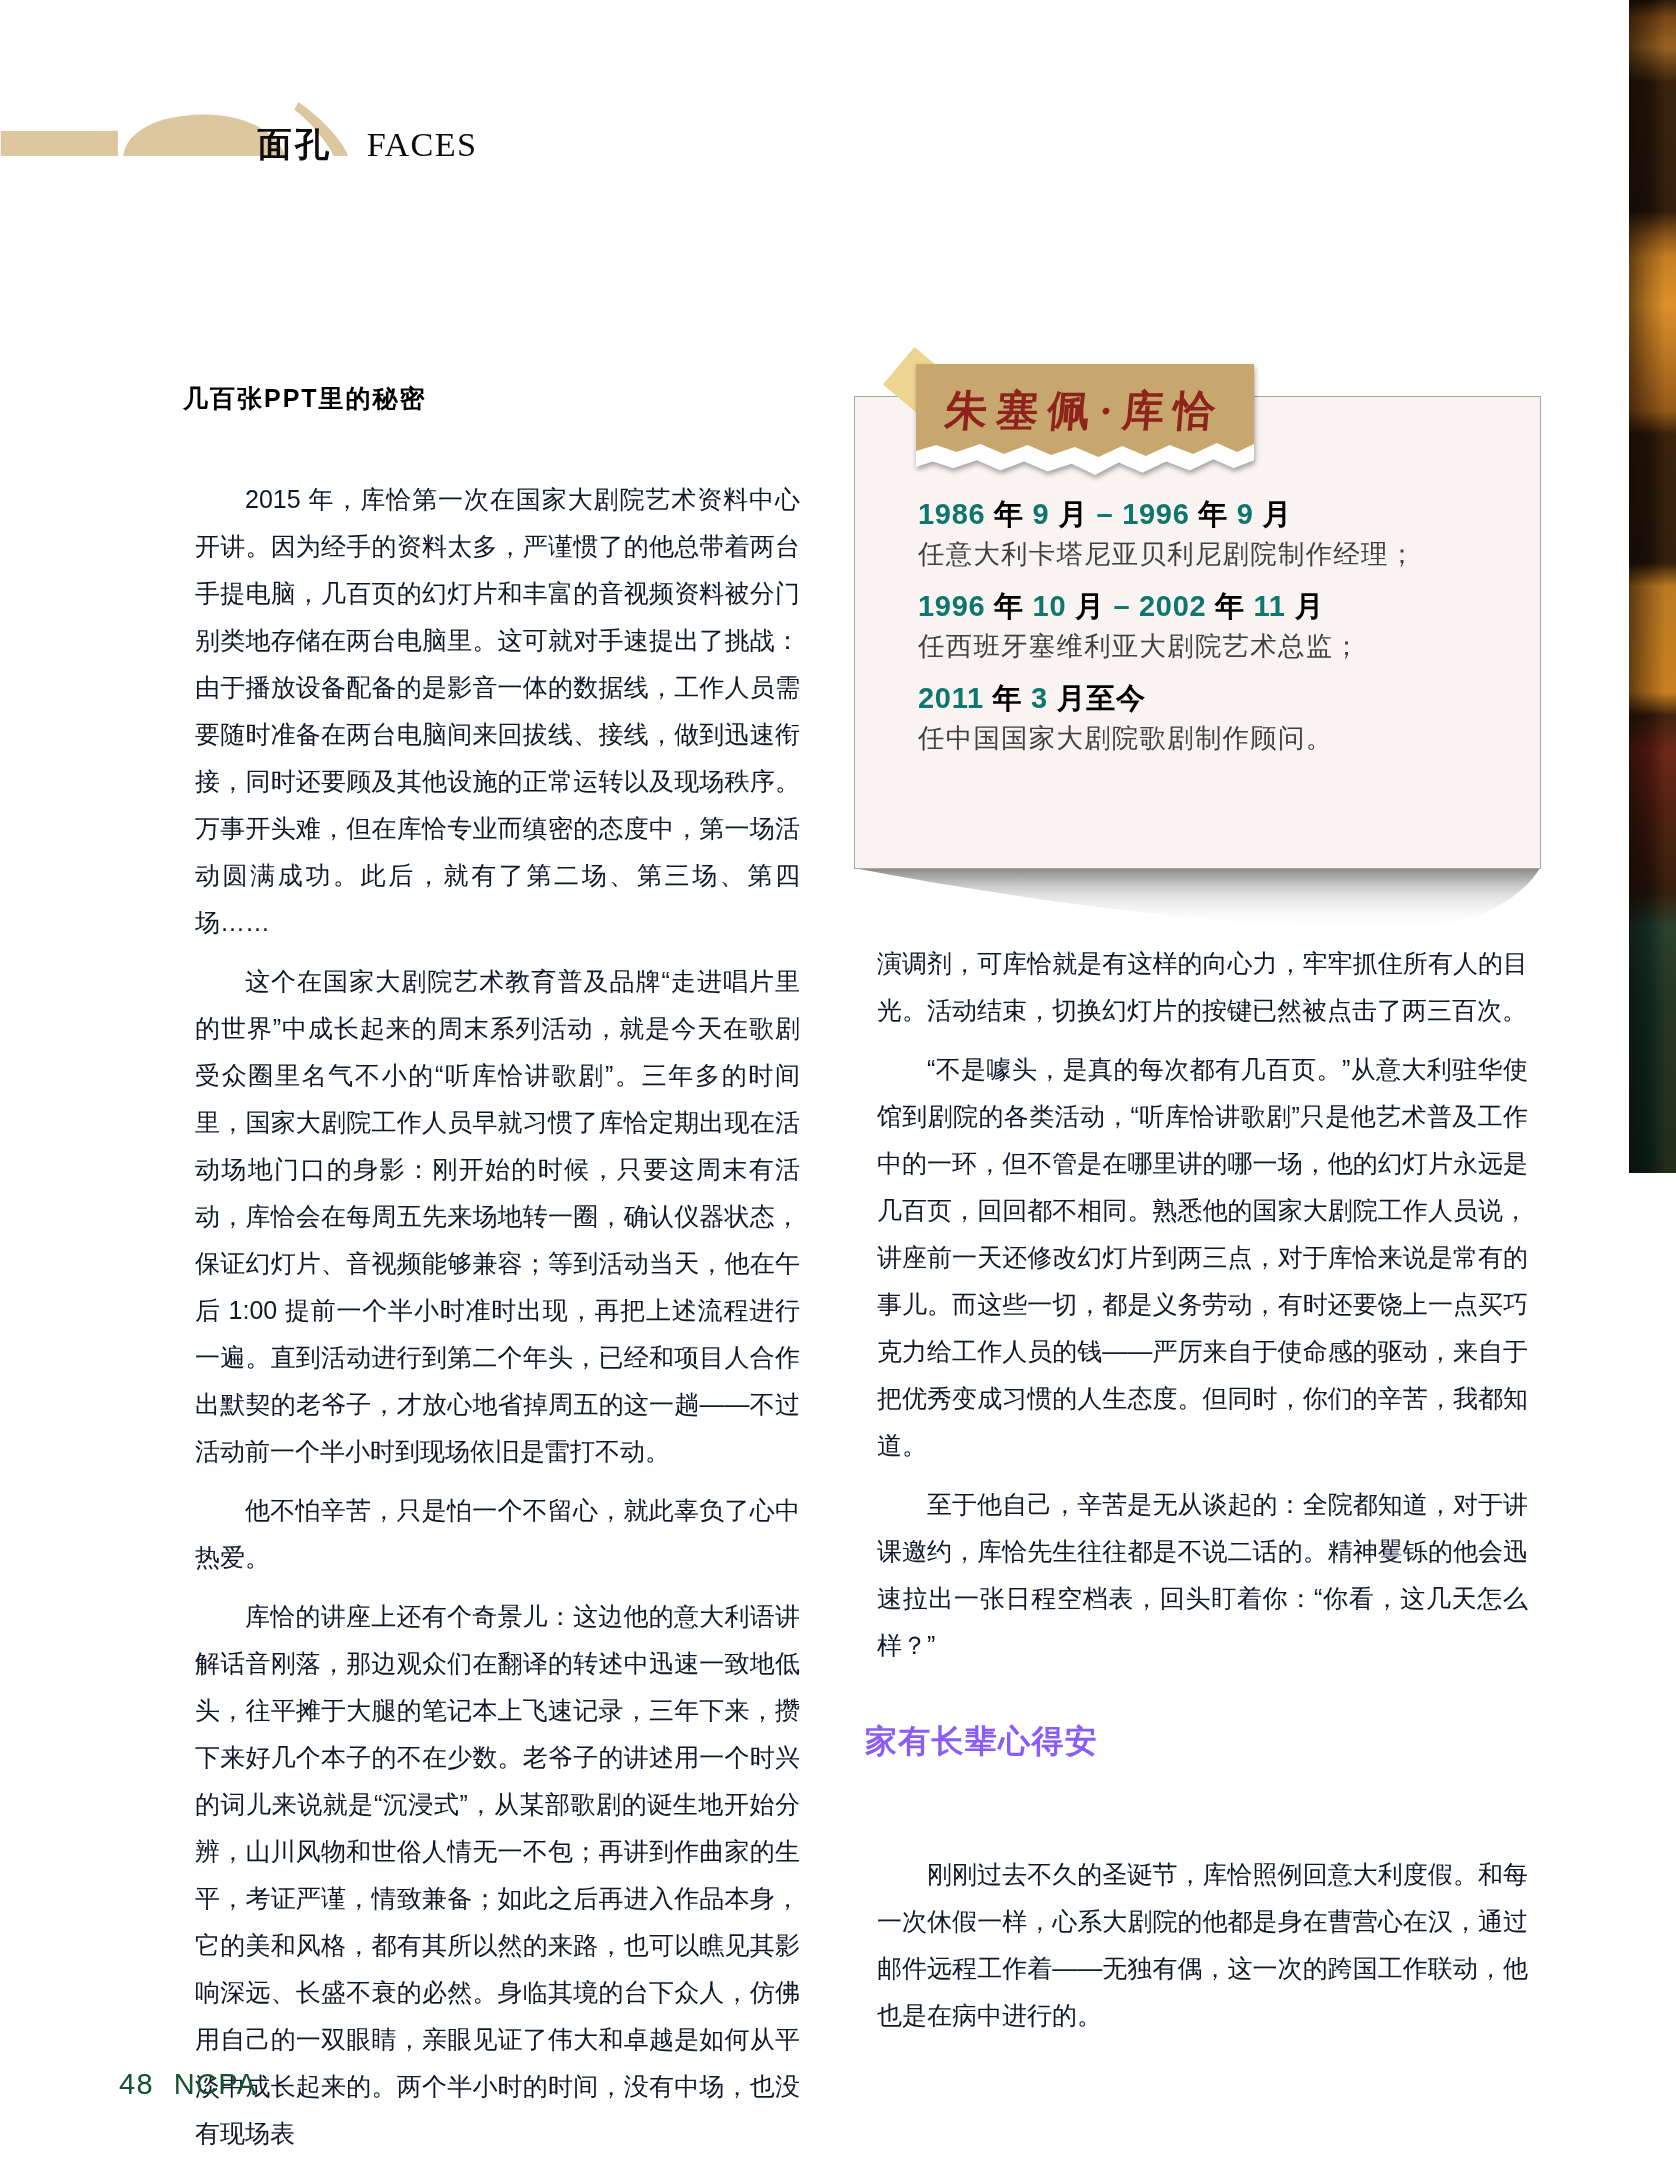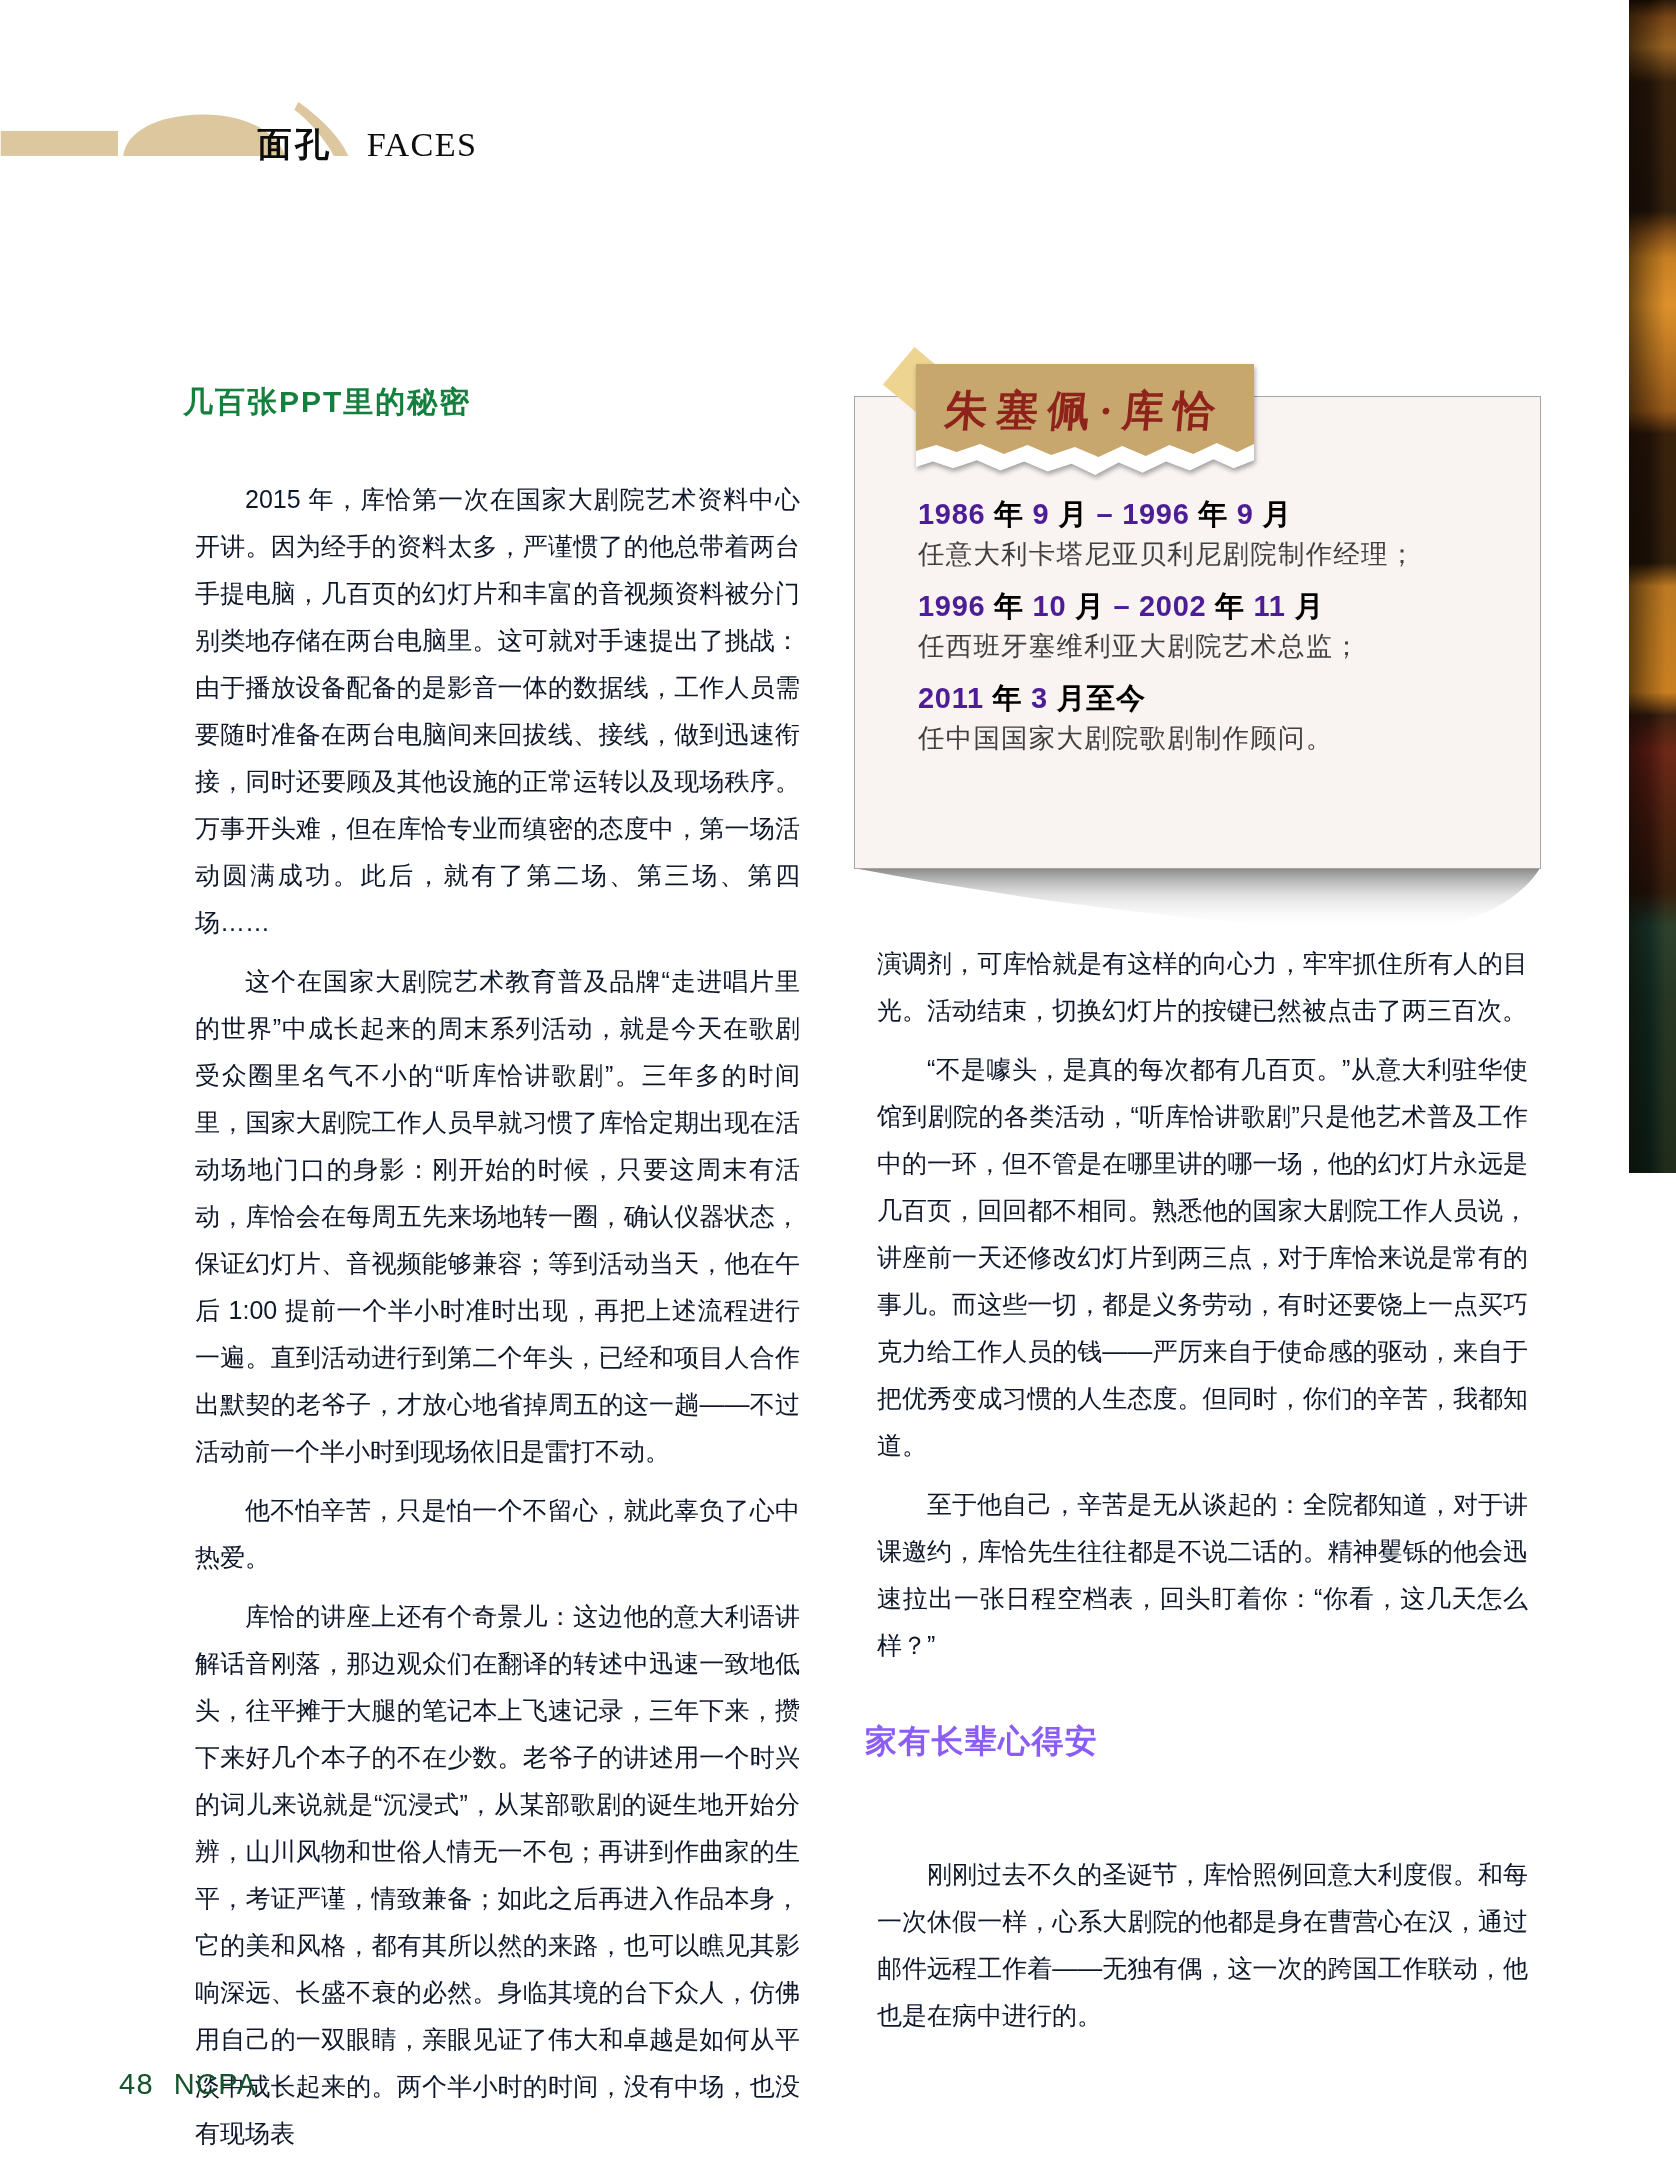--- a/index.html
+++ b/index.html
@@ -4,38 +4,38 @@
 <style>
   html,body{margin:0;padding:0;background:#ffffff;}
   body{width:1676px;height:2183px;position:relative;overflow:hidden;
        font-family:"Liberation Sans","DejaVu Sans",sans-serif;color:#111;}
 
   
   .header-art{position:absolute;left:0;top:98px;width:515px;height:79px;}
 
   
   .article-title{position:absolute;left:183px;top:382px;margin:0;
-       font-size:30px;font-weight:bold;letter-spacing:2px;color:#15803d;}
+       font-size:25px;font-weight:bold;letter-spacing:2px;color:#000000;}
 
   
   .col-left{position:absolute;left:183px;top:464px;width:629px;}
   .col-right{position:absolute;left:865px;top:928px;width:675px;}
   p.body-par{margin:12px;font-size:25px;line-height:47px;color:#0f172a;
        text-align:justify;text-align-last:left;}
   p.body-par.indent{text-indent:2em;}
   .section2-title{margin:51px 0 87px 0;font-size:32px;font-weight:bold;
        letter-spacing:1.3px;color:#8b5cf6;}
 
   
   .profile-card{position:absolute;left:854px;top:396px;width:687px;height:473px;
        background:#f9f3f2;border:1.3px solid #a9a5a5;box-sizing:border-box;z-index:1;}
   .card-entries{position:absolute;left:63px;top:96px;right:26.4px;}
   .entry{margin-bottom:12px;}
   .entry-date{font-size:29px;font-weight:bold;line-height:42px;color:#000;letter-spacing:0.7px;}
-  .entry-date .red{color:#4c1d95;}
+  .entry-date .red{color:#0f766e;}
   .entry-role{font-size:26.4px;line-height:38px;color:#404040;letter-spacing:1.3px;
        font-family:"Liberation Serif","DejaVu Serif",serif;}
 
   
   .fold-corner{position:absolute;left:893px;top:357px;width:49px;height:49px;
        background:#eeD491;transform:rotate(40deg);z-index:2;}
   .banner-wrap{position:absolute;left:916px;top:364px;width:338px;height:112px;z-index:3;
        filter:drop-shadow(1.3px 3.3px 2.6px rgba(0,0,0,0.35));}
   .banner-white{position:absolute;left:0;top:0;width:100%;height:100%;background:#ffffff;
        clip-path:polygon(0 0,100% 0,100% 86%,94% 93%,88% 85%,81% 95%,74% 87%,67% 97%,

